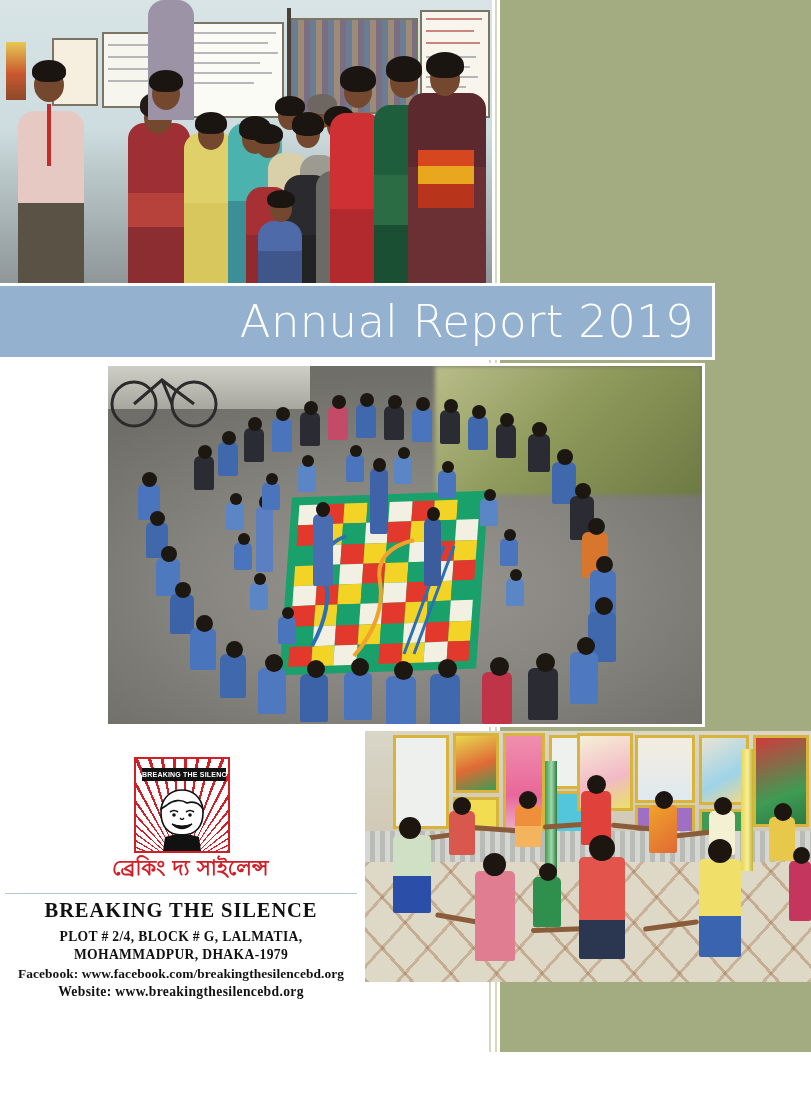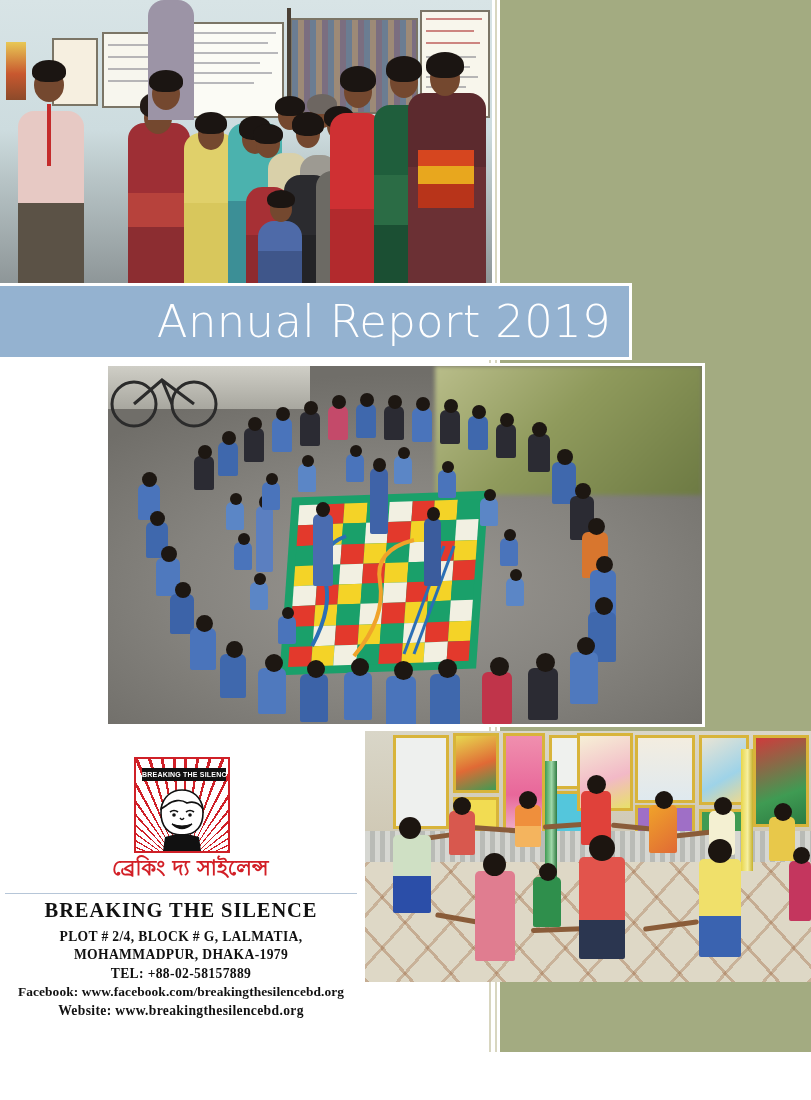--- a/index.html
+++ b/index.html
@@ -202,21 +202,21 @@
     position: absolute;
     height: 5px;
     background: #8a5c39;
     border-radius: 3px;
   }
 
   
   .title-band {
     position: absolute;
     left: 0px; top: 283px;
-    width: 632px; height: 77px;
+    width: 715px; height: 77px;
     background: #94B2D0;
     border: 3px solid #ffffff;
     border-left: none;
     box-sizing: border-box;
     display: flex;
     align-items: center;
     justify-content: flex-end;
   }
   .title-text {
     color: #ffffff;
@@ -685,18 +685,17 @@
     </div>
     <div class="logo-bengali">ব্রেকিং দ্য সাইলেন্স</div>
   </div>
 
   <div class="divider"></div>
 
   <div class="contact">
     <div class="org-name">BREAKING THE SILENCE</div>
     <div class="contact-line">PLOT # 2/4, BLOCK # G, LALMATIA,</div>
     <div class="contact-line">MOHAMMADPUR, DHAKA-1979</div>
-    <div class="contact-line">TEL: +88-02-58157889</div>
     <div class="contact-line wide">Facebook: www.facebook.com/breakingthesilencebd.org</div>
     <div class="contact-line">Website: www.breakingthesilencebd.org</div>
   </div>
 
 </div>
 
 </body></html>

